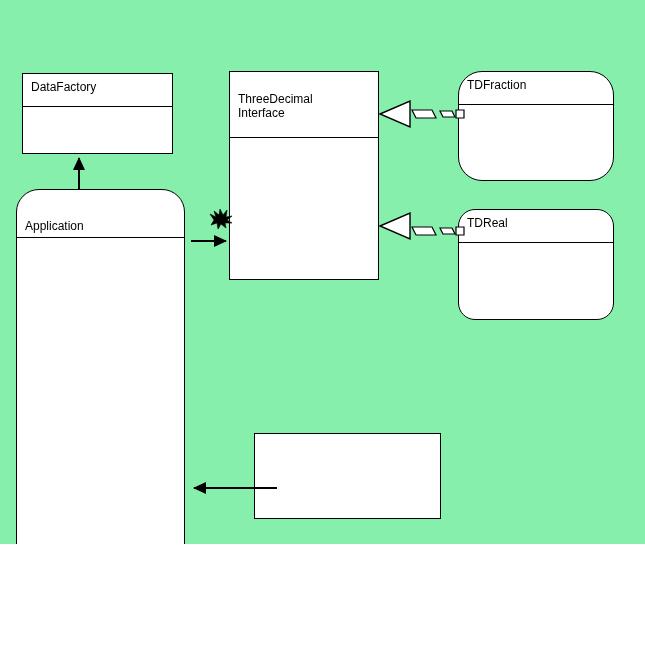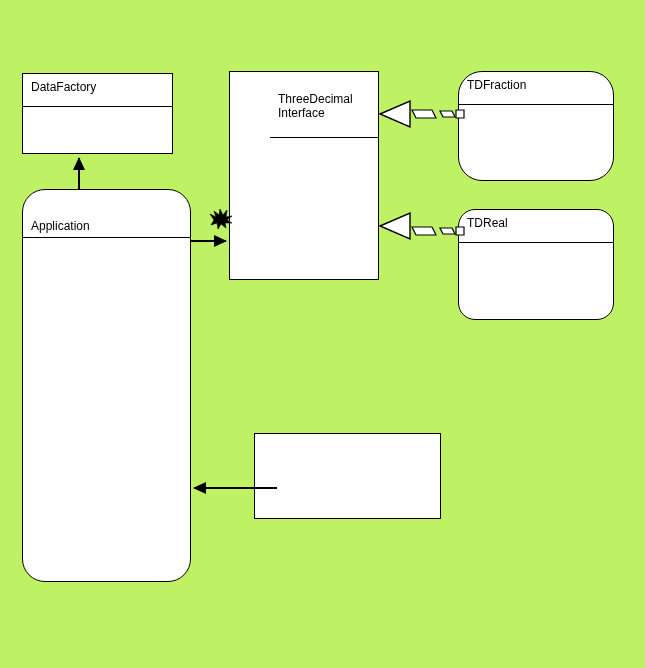--- a/index.html
+++ b/index.html
@@ -3,22 +3,22 @@
 <meta charset="utf-8">
 <style>
   html, body {
     margin: 0;
     padding: 0;
     background: #ffffff;
   }
   #canvas {
     position: relative;
     width: 645px;
-    height: 668px;
-    background: #bef264;
+    height: 544px;
+    background: #86efac;
     font-family: "Liberation Sans", sans-serif;
     overflow: hidden;
   }
   .uml-class {
     position: absolute;
     box-sizing: border-box;
     border: 1px solid #000000;
     background: #ffffff;
   }
   .uml-title {
@@ -45,27 +45,27 @@
 </head>
 <body>
 
 <div id="canvas">
 
   <div class="uml-class" style="left:22px; top:73px; width:151px; height:81px;">
     <div class="uml-title" style="height:33px;">DataFactory</div>
     <div class="uml-body" style="height:46px;"></div>
   </div>
 
-  <div class="uml-class" style="left:22px; top:189px; width:169px; height:393px;border-radius:23px;">
+  <div class="uml-class" style="left:16px; top:189px; width:169px; height:393px;border-radius:23px;">
     <div class="uml-title" style="height:48px; padding-top:29px;">Application</div>
     <div class="uml-body" style="height:343px;"></div>
   </div>
 
   <div class="uml-class" style="left:229px; top:71px; width:150px; height:209px;">
-    <div class="uml-title" style="height:66px; padding-top:20px;margin-left:40px;">ThreeDecimal
+    <div class="uml-title" style="height:66px; padding-top:20px;">ThreeDecimal
 Interface</div>
     <div class="uml-body" style="height:142px;"></div>
   </div>
 
   <div class="uml-class" style="left:458px; top:71px; width:156px; height:110px;border-radius:24px;">
     <div class="uml-title" style="height:33px;">TDFraction</div>
     <div class="uml-body" style="height:75px;"></div>
   </div>
 
   <div class="uml-class" style="left:458px; top:209px; width:156px; height:111px;border-radius:17px;">

